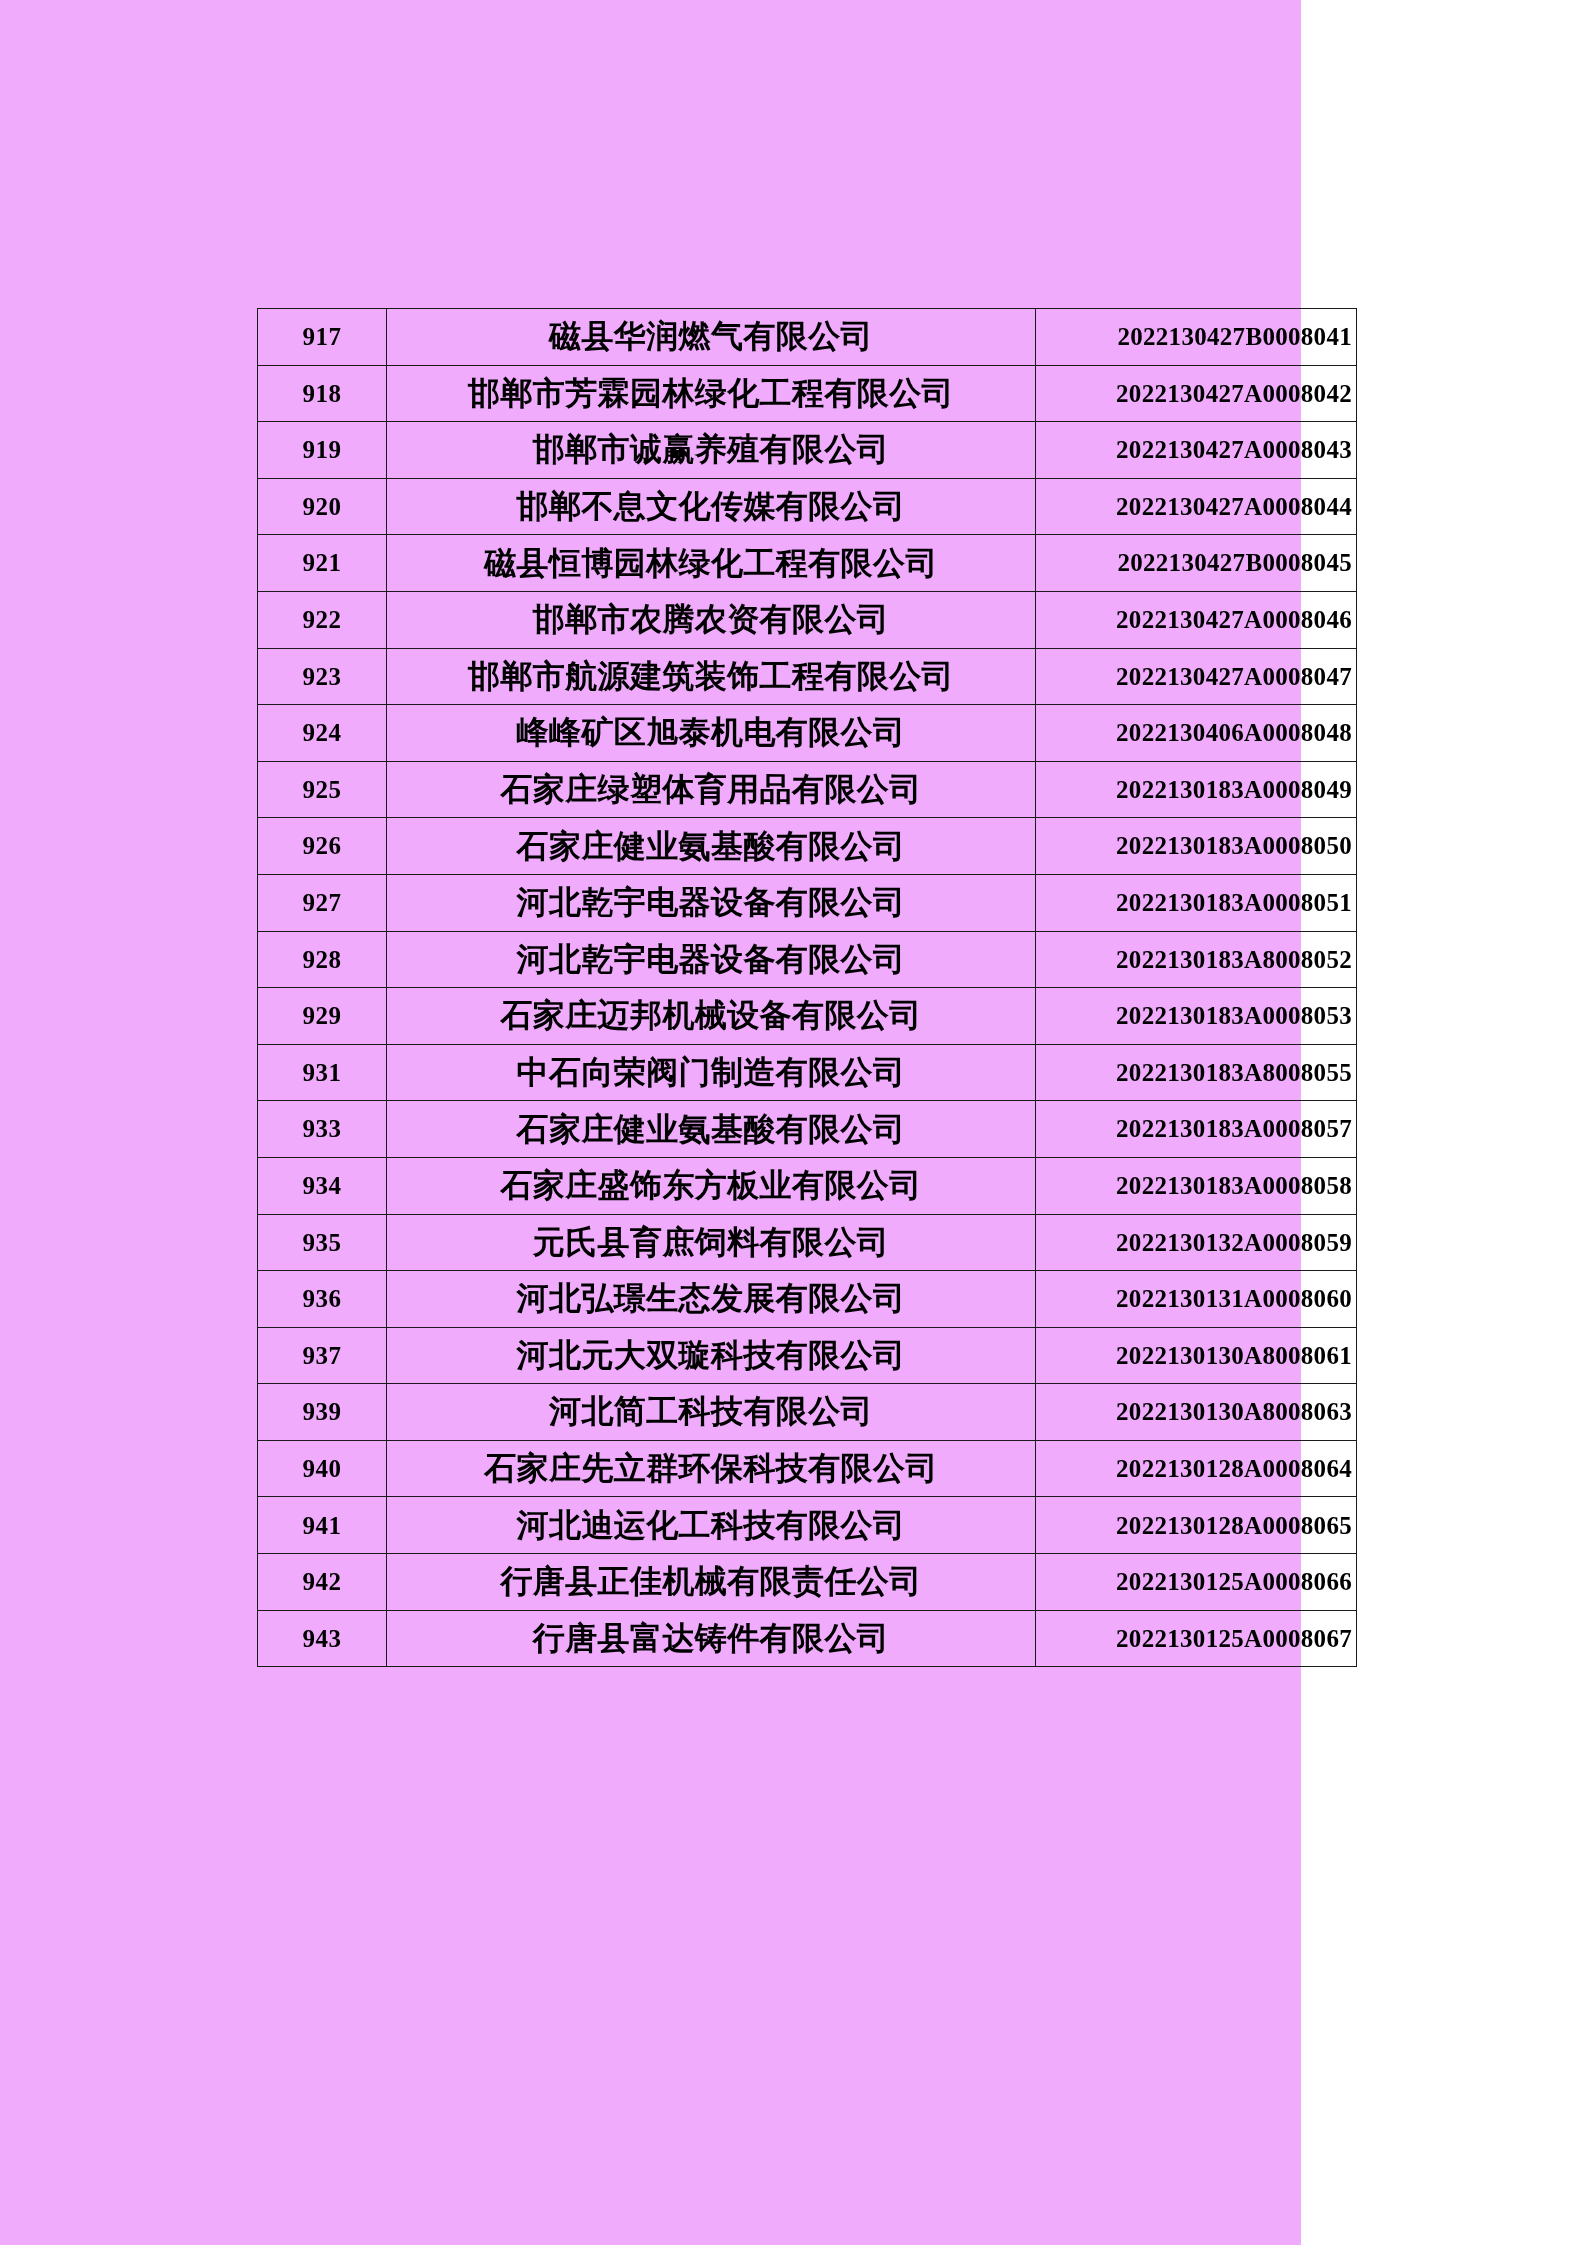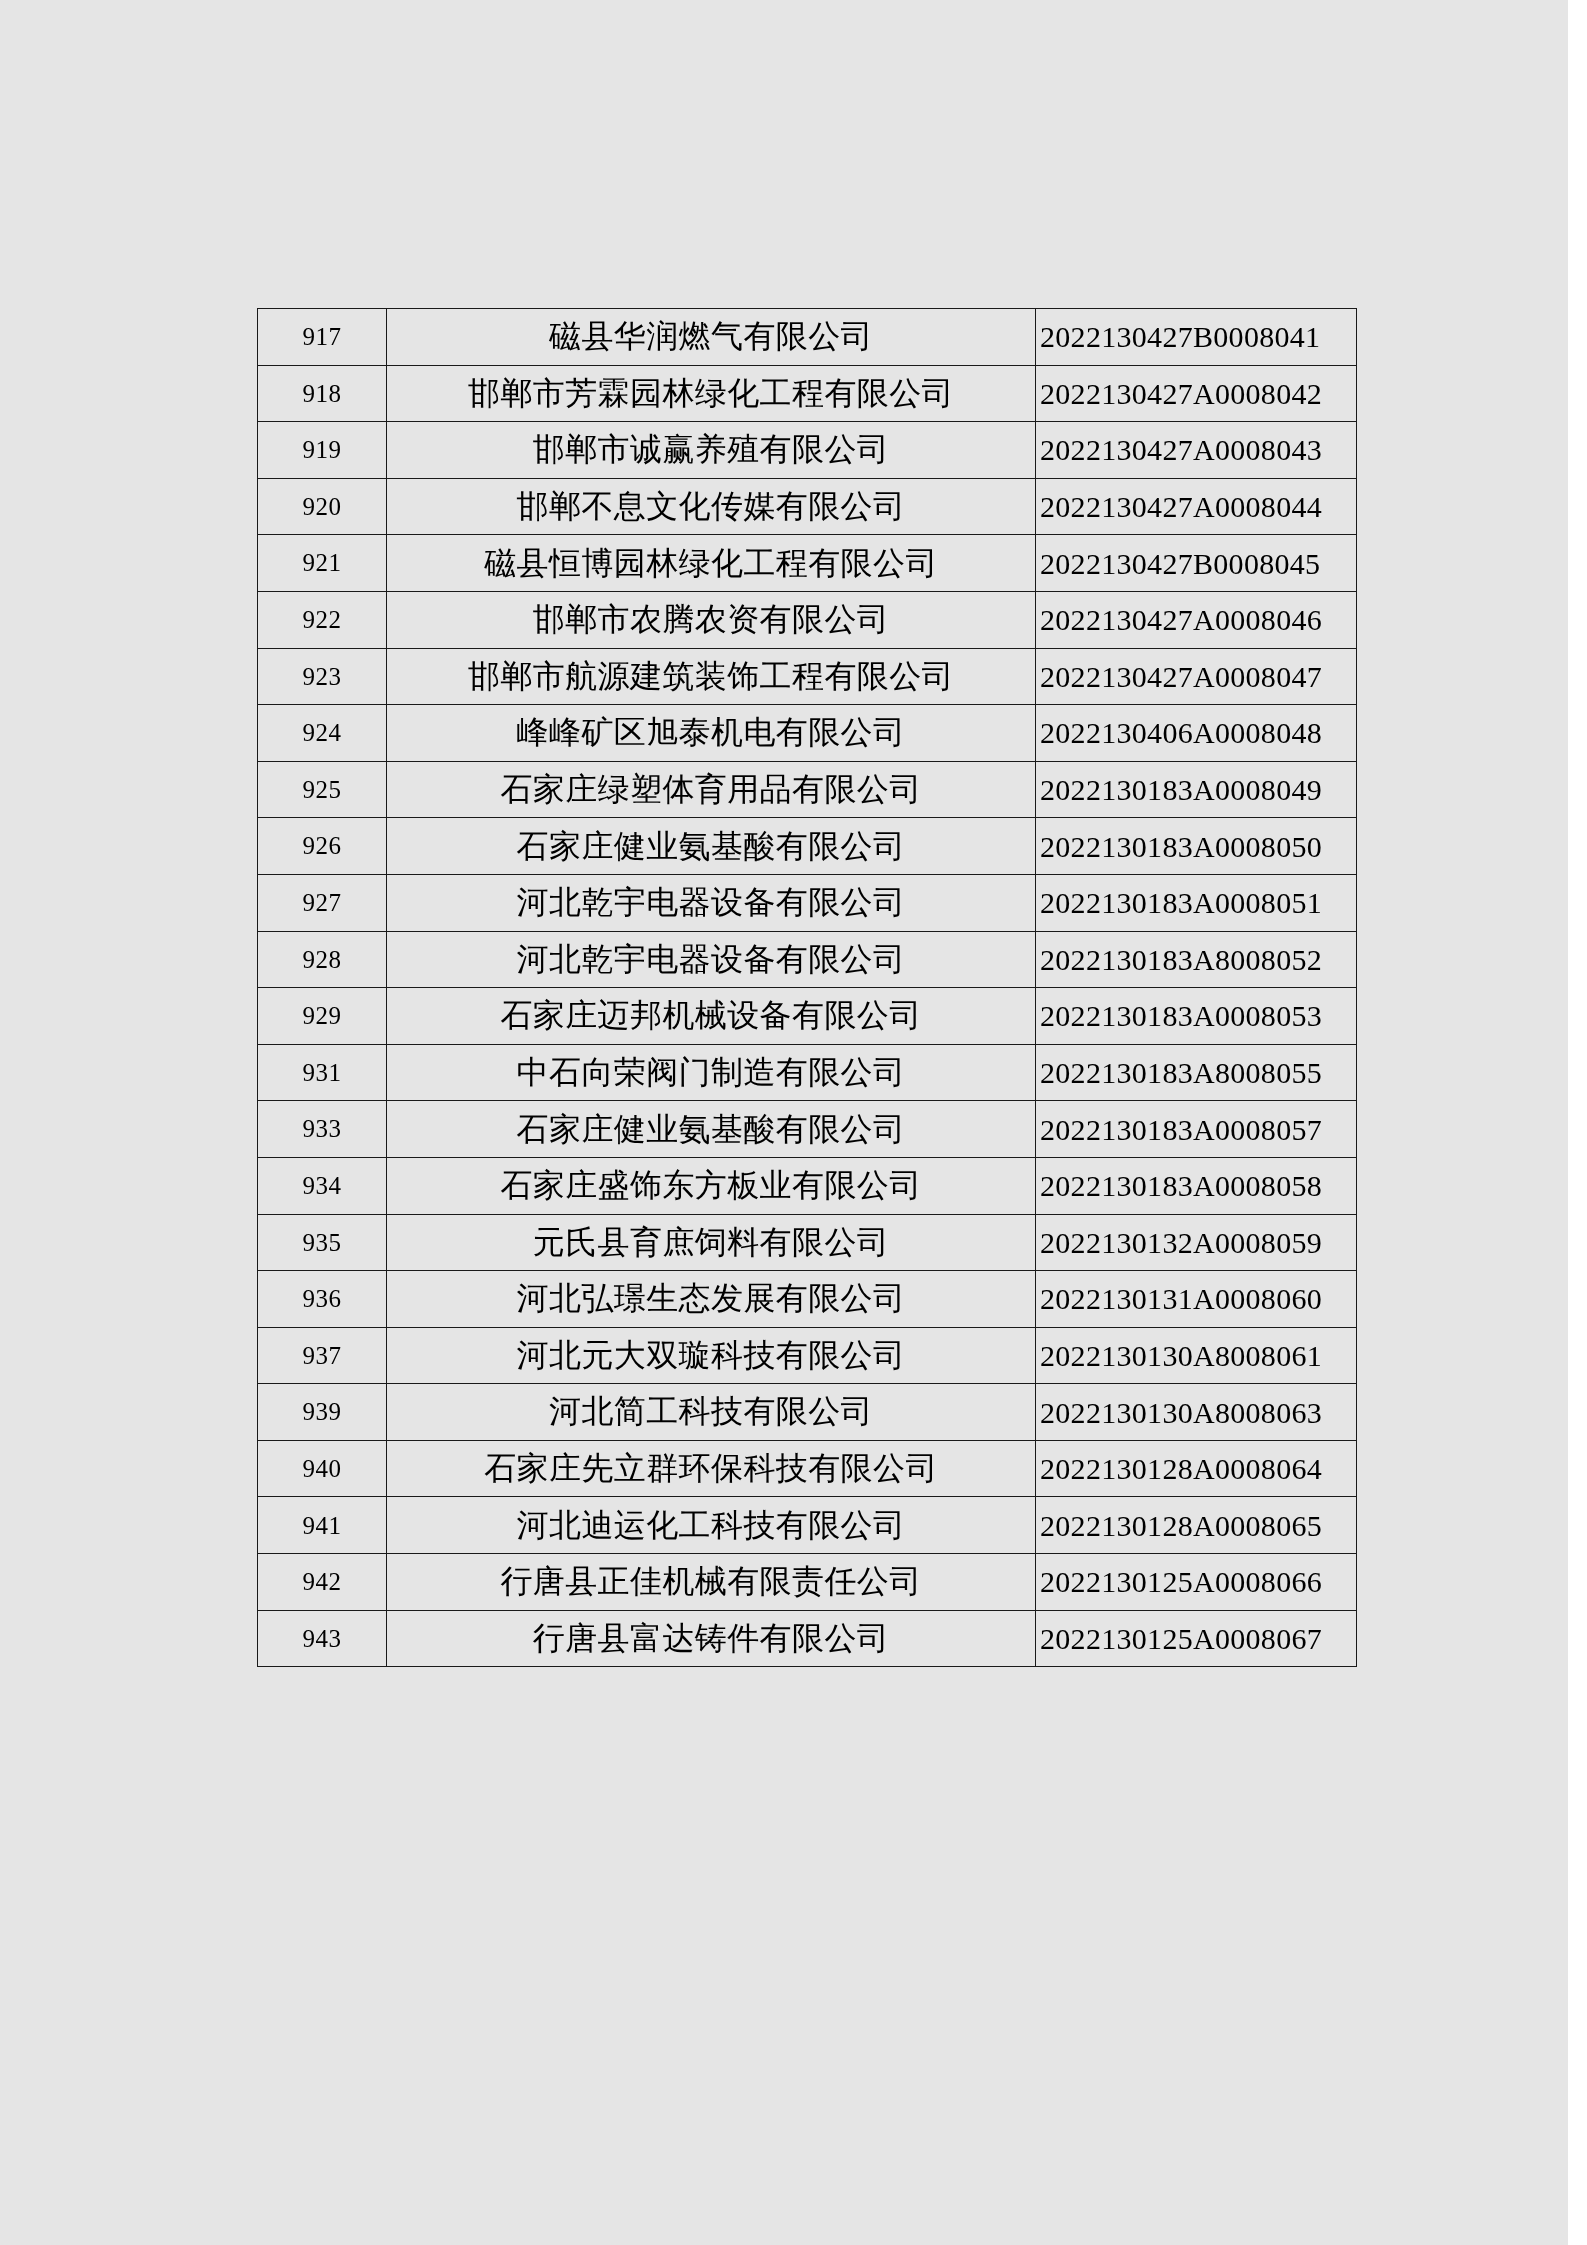--- a/index.html
+++ b/index.html
@@ -13,23 +13,24 @@
     height: 2245px;
     position: relative;
     font-family: "Liberation Serif", "DejaVu Serif", serif;
     color: #000000;
     overflow: hidden;
   }
   .page {
     position: absolute;
     left: 0;
     top: 0;
-    width: 1568px;
+    width: 1301px;
     height: 2245px;
-    background: #e5e5e5;
+    background: #f0abfc;
+    font-weight: bold;
   }
   .table-wrap {
     position: absolute;
     left: 257px;
     top: 308px;
     width: 1072px;
   }
   table.listing {
     border-collapse: collapse;
     width: 1072px;
@@ -51,23 +52,23 @@
   }
   td.col-name {
     width: 640px;
     text-align: center;
     font-family: "DejaVu Sans", "Liberation Sans", sans-serif;
     font-size: 32px;
     letter-spacing: 0.4px;
   }
   td.col-code {
     width: 312px;
-    text-align: left;
+    text-align: right;
     font-family: "Liberation Serif", "DejaVu Serif", serif;
-    font-size: 30px;
+    font-size: 25px;
     letter-spacing: 0.3px;
   }
 </style>
 </head>
 <body>
 
 <div class="page">
   <div class="table-wrap">
     <table class="listing">
       <tbody>

